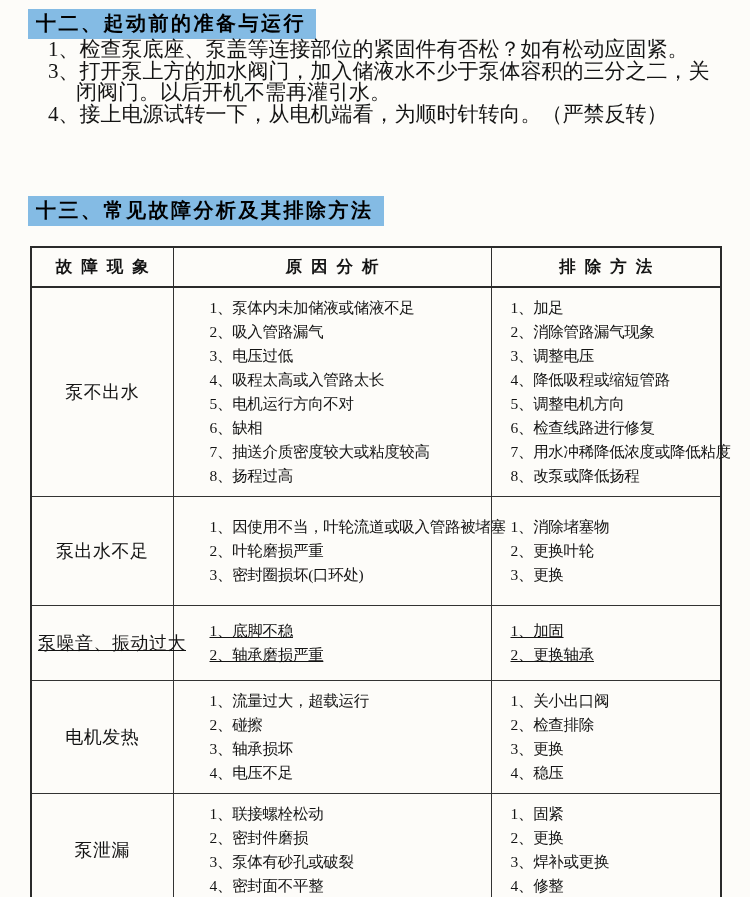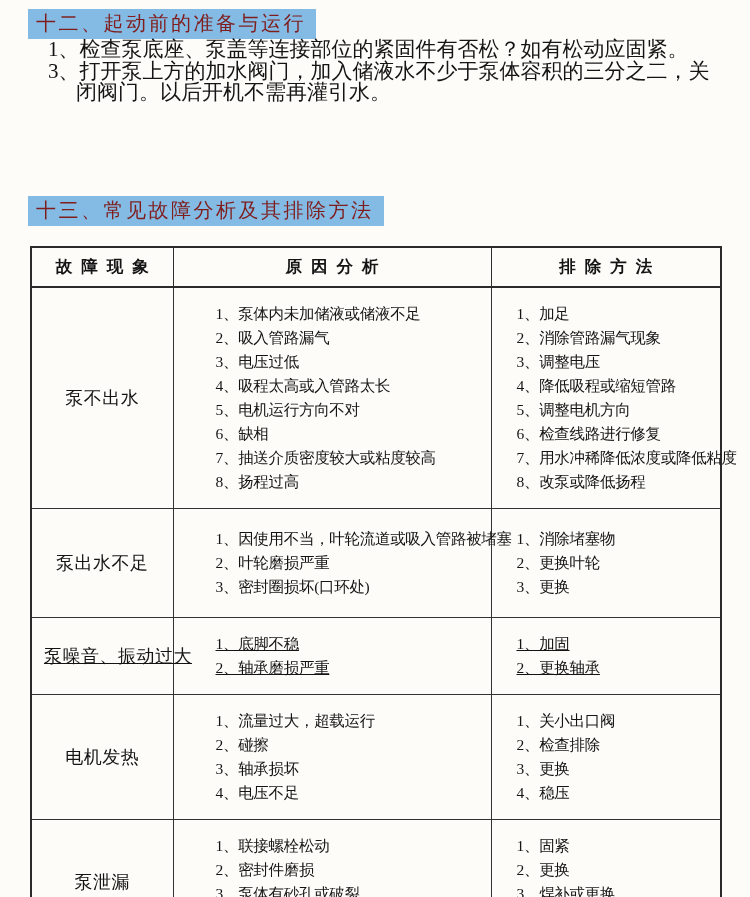--- a/index.html
+++ b/index.html
@@ -4,23 +4,23 @@
 <style>
   html,body{margin:0;padding:0;background:#fdfcf9;}
   .page{
     position:relative;width:750px;height:897px;overflow:hidden;
     background:#fdfcf9;color:#141414;
     font-family:"Liberation Serif",serif;
   }
   
   .bar{
     position:absolute;left:28px;height:27px;line-height:27px;
-    background:#84bbe4;color:#7f1d1d;
+    background:#84bbe4;color:#000000;
     font-family:"Liberation Sans",sans-serif;
-    font-weight:normal;font-size:20px;letter-spacing:2.5px;
+    font-weight:bold;font-size:20px;letter-spacing:2.5px;
     padding:1px 10px 2px 8px;white-space:nowrap;
   }
   #bar12{top:9px;}
   #bar13{top:196px;}
   
   .plist{
     position:absolute;left:48px;top:39px;width:670px;
     margin:0;padding:0;list-style:none;
     font-size:21px;line-height:21.5px;
   }
@@ -32,21 +32,21 @@
     border:2.5px solid #2b2b2b;
     font-size:15.5px;
   }
   .ftable th{
     height:38px;font-weight:bold;font-size:16.5px;
     letter-spacing:9px;text-indent:9px;text-align:center;
     border:1.5px solid #2e2e2e;border-bottom:2px solid #2b2b2b;
     padding:0;
   }
   .ftable td{
-    border:1.5px solid #333;vertical-align:middle;padding:12px;
+    border:1.5px solid #333;vertical-align:middle;padding:6px;
     overflow:visible;
   }
   .ftable tbody tr:nth-child(1){height:192px;}
   .ftable tbody tr:nth-child(2){height:109px;}
   .ftable tbody tr:nth-child(3){height:75px;text-decoration:underline;}
   .ftable tbody tr:nth-child(4){height:111px;}
   .ftable tbody tr:nth-child(5){height:104px;}
   .fault-name{
     text-align:center;font-size:18px;letter-spacing:0.5px;white-space:nowrap;
   }
@@ -58,20 +58,21 @@
 </head>
 <body>
 
 <div class="page">
 
   <div class="bar" id="bar12">十二、起动前的准备与运行</div>
 
   <ul class="plist" id="prep-list">
       <li>1、检查泵底座、泵盖等连接部位的紧固件有否松？如有松动应固紧。</li>
       <li>3、打开泵上方的加水阀门，加入储液水不少于泵体容积的三分之二，关闭阀门。以后开机不需再灌引水。</li>
+      <li>4、接上电源试转一下，从电机端看，为顺时针转向。（严禁反转）</li>
     </ul>
 
   <div class="bar" id="bar13">十三、常见故障分析及其排除方法</div>
 
   <table class="ftable">
     <colgroup>
       <col style="width:142px">
       <col style="width:318px">
       <col style="width:230px">
     </colgroup>

